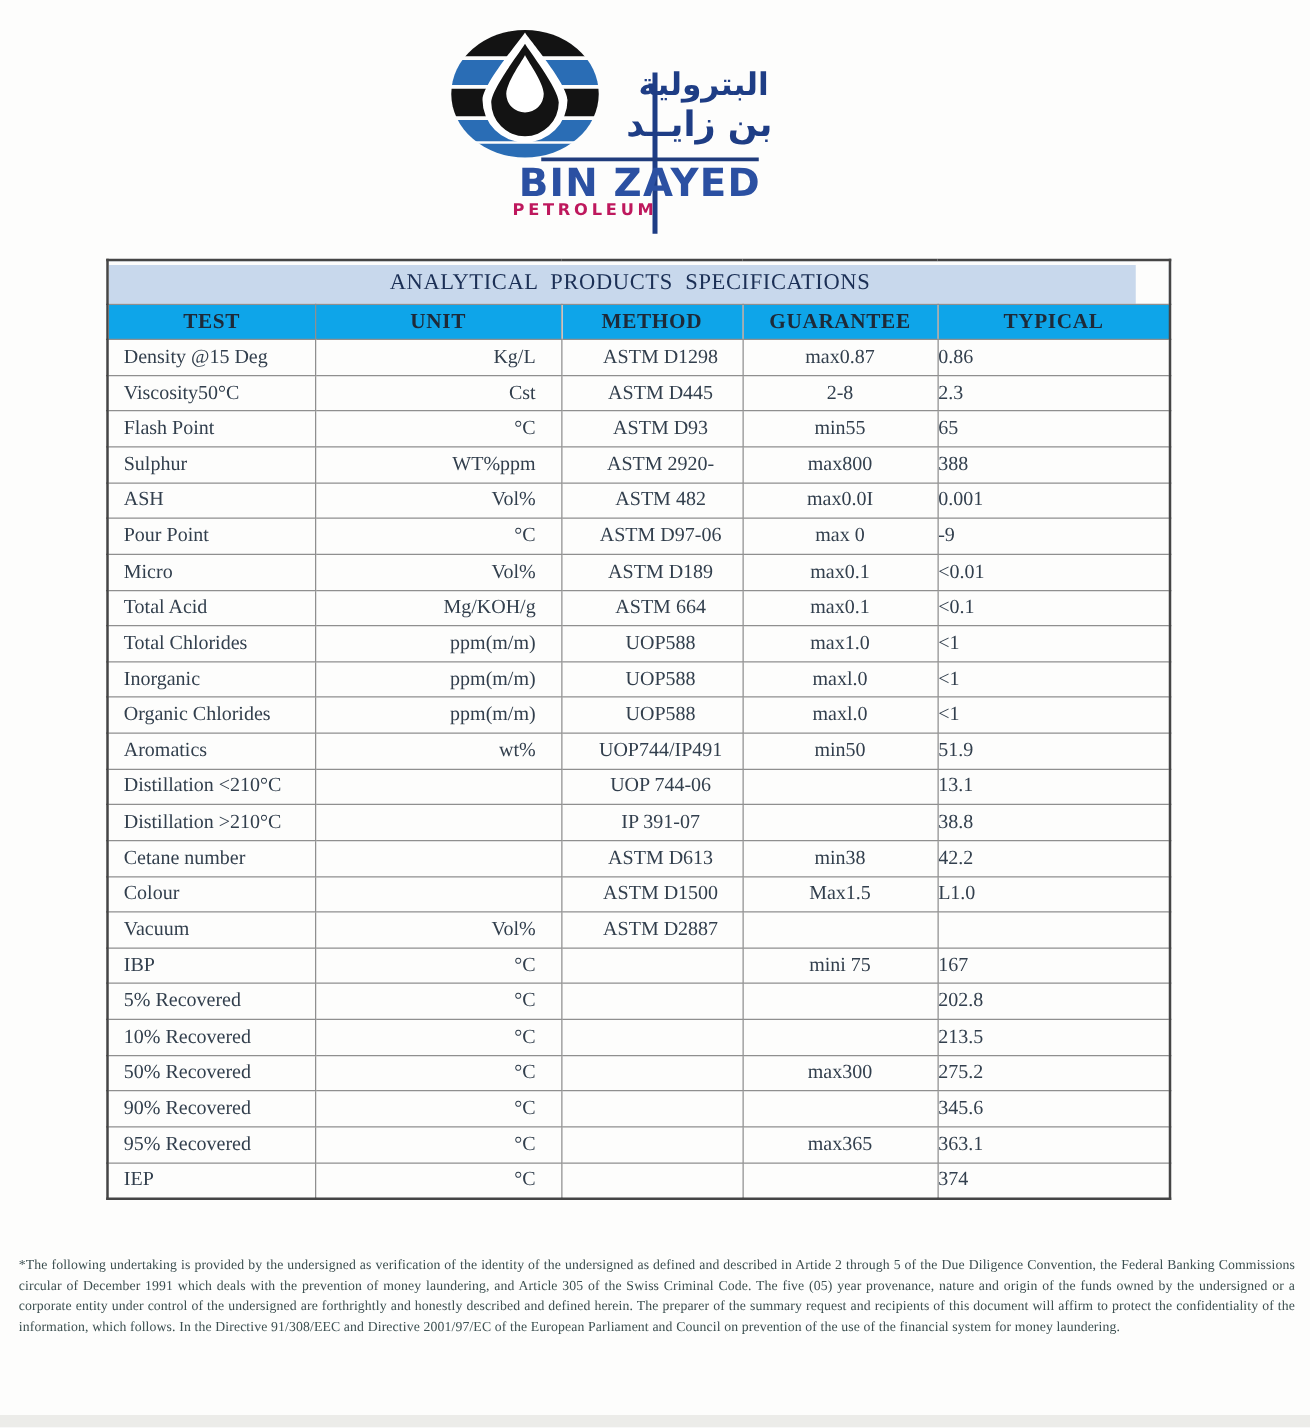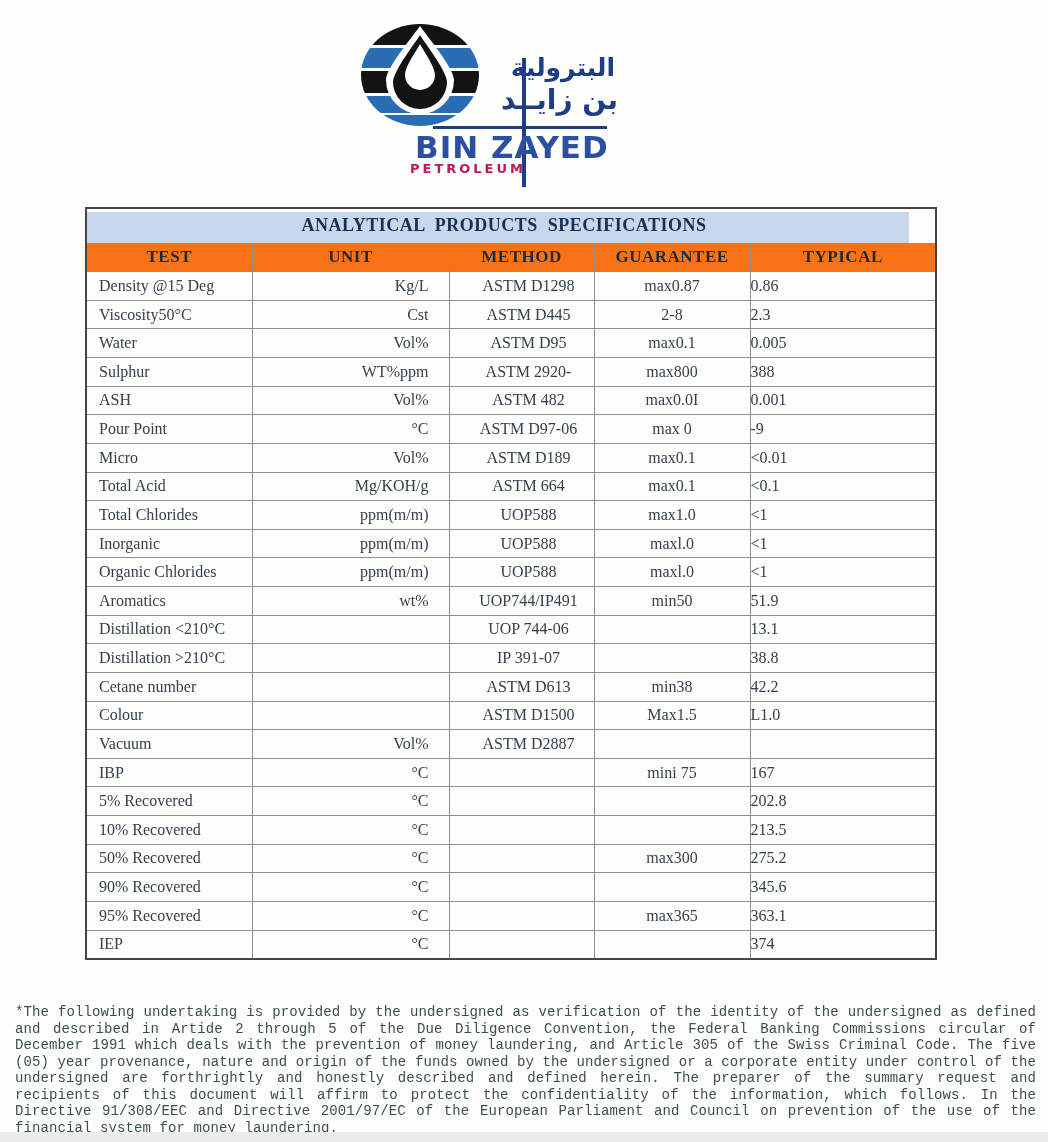--- a/index.html
+++ b/index.html
@@ -60,42 +60,42 @@
     border: 1px solid #8f8f8f;
     color: #323f4d;
     font-size: 16px;
     overflow: hidden; white-space: nowrap;
   }
   tr.title-row td {
     height: 33px;
     background: linear-gradient(to right, #c8d8ec 0px, #c8d8ec 822px, #fdfdfc 822px);
     box-shadow: inset 0 3px 0 #fdfdfc;
     text-align: center;
-    font-weight: bold; font-size: 18px; color: #1b2f55;
+    font-weight: normal; font-size: 18px; color: #1b2f55;
     letter-spacing: 0.5px; word-spacing: 5px;
     padding-right: 14px;
   }
   tr.header-row th {
     height: 27px;
     font-weight: bold; font-size: 17px; color: #1e2a38;
     text-align: center; letter-spacing: 0.5px;
-    background: #f97316;
+    background: #0ea5e9;
   }
   tr.data-row td { height: 27px; }
   td.col-test   { text-align: left;  padding-left: 12px; }
   td.col-unit   { text-align: right; padding-right: 20px; }
   td.col-method { text-align: center;  padding-left: 14px; }
   td.col-guarantee { text-align: center; }
   td.col-typical { text-align: left; }
 
   
   .footer-note {
     position: absolute; left: 15px; top: 1004px; width: 1021px;
-    font-family: Liberation Mono, monospace;
-    font-size: 14px; line-height: 16.5px;
+    font-family: Liberation Serif, serif;
+    font-size: 11px; line-height: 16.5px;
     color: #3c4f50;
     text-align: justify;
     letter-spacing: 0.1px;
   }
   .bottom-strip {
     position: absolute; left: 0; bottom: 0; width: 1048px; height: 10px;
     background: #ecece9;
   }
 </style>
 </head>
@@ -159,25 +159,25 @@
           <td class="col-typical">0.86</td>
         </tr>
         <tr class="data-row">
           <td class="col-test">Viscosity50°C</td>
           <td class="col-unit">Cst</td>
           <td class="col-method">ASTM D445</td>
           <td class="col-guarantee">2-8</td>
           <td class="col-typical">2.3</td>
         </tr>
         <tr class="data-row">
-          <td class="col-test">Water</td>
-          <td class="col-unit">Vol%</td>
-          <td class="col-method">ASTM D95</td>
-          <td class="col-guarantee">max0.1</td>
-          <td class="col-typical">0.005</td>
+          <td class="col-test">Flash Point</td>
+          <td class="col-unit">°C</td>
+          <td class="col-method">ASTM D93</td>
+          <td class="col-guarantee">min55</td>
+          <td class="col-typical">65</td>
         </tr>
         <tr class="data-row">
           <td class="col-test">Sulphur</td>
           <td class="col-unit">WT%ppm</td>
           <td class="col-method">ASTM  2920-</td>
           <td class="col-guarantee">max800</td>
           <td class="col-typical">388</td>
         </tr>
         <tr class="data-row">
           <td class="col-test">ASH</td>

